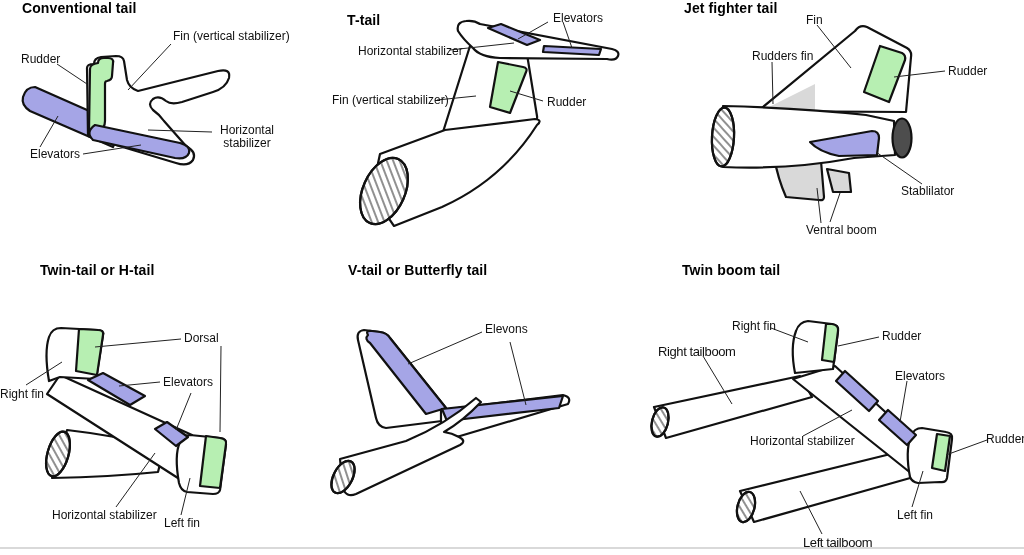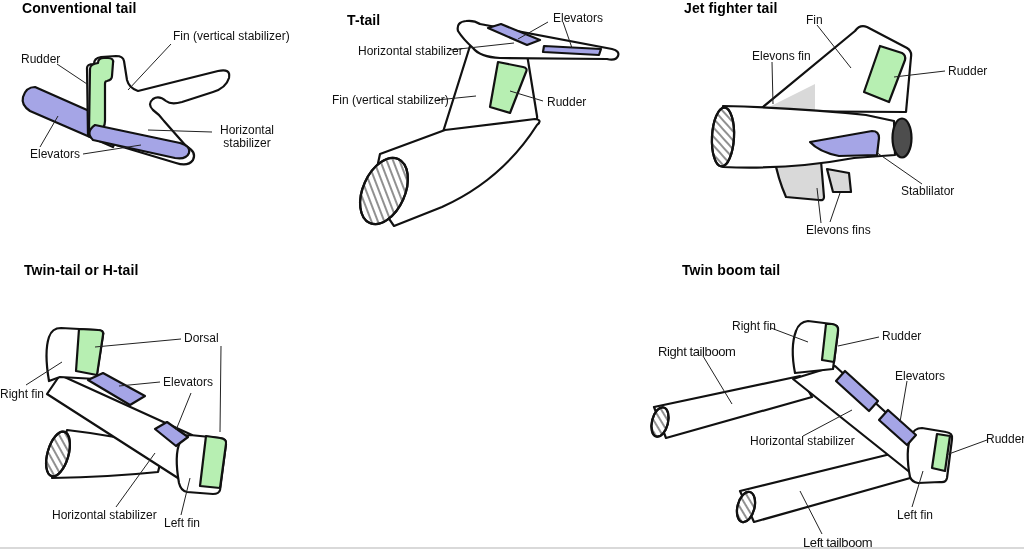--- a/index.html
+++ b/index.html
@@ -94,24 +94,24 @@
       <path class="cp" d="M 136,142 L 198,131 Q 205,131 205,138 L 203,155 L 165,156 Q 145,152 136,142 Z"></path>
       <line x1="143" y1="25" x2="177" y2="68"></line>
       <line x1="98" y1="62" x2="99" y2="104"></line>
       <line x1="271" y1="71" x2="220" y2="77"></line>
       <line x1="248" y1="184" x2="202" y2="152"></line>
       <line x1="147" y1="223" x2="143" y2="188"></line>
       <line x1="156" y1="222" x2="166" y2="193"></line>
     </svg>
     <h2 class="title" style="left:10px;top:0">Jet fighter tail</h2>
     <div class="lbl" style="left:132px;top:14px">Fin</div>
-    <div class="lbl" style="left:78px;top:50px">Elevons fin</div>
+    <div class="lbl" style="left:78px;top:50px">Rudders fin</div>
     <div class="lbl" style="left:274px;top:65px">Rudder</div>
     <div class="lbl" style="left:227px;top:185px">Stablilator</div>
-    <div class="lbl" style="left:132px;top:224px">Elevons fins</div>
+    <div class="lbl" style="left:132px;top:224px">Ventral boom</div>
   </div>
 
   <div class="panel" style="left:0;top:250px;width:330px;height:305px">
     <svg width="330" height="305" viewBox="0 0 330 305">
       <path class="wh" d="M 67,180 Q 120,186 164,198 L 158,222 Q 110,227 52,228 Z"></path>
       <ellipse class="wh" cx="58" cy="204" rx="10.5" ry="23" transform="rotate(16 58 204)"></ellipse>
       <ellipse class="hat" cx="58" cy="204" rx="10.5" ry="23" transform="rotate(16 58 204)"></ellipse>
       <path class="wh" d="M 60,125 L 192,185 L 181,230 L 47,144 Z"></path>
       <path class="wh" d="M 49,131 Q 44,102 49,87 Q 52,78 61,78 L 98,80 Q 104,80 103,85 L 96,129 L 60,127 Z"></path>
       <path class="cg" d="M 79,79 L 98,80 Q 104,80 103,85 L 97,125 L 76,121 Z"></path>
@@ -120,28 +120,43 @@
       <path class="cp" d="M 88,130 L 103,123 L 145,146 L 130,155 Z"></path>
       <path class="cp" d="M 155,179 L 167,172 L 188,187 L 176,196 Z"></path>
       <line x1="181" y1="89" x2="95" y2="97"></line>
       <line x1="221" y1="96" x2="220" y2="182"></line>
       <line x1="160" y1="132" x2="119" y2="136"></line>
       <line x1="191" y1="143" x2="176" y2="180"></line>
       <line x1="26" y1="135" x2="62" y2="112"></line>
       <line x1="116" y1="257" x2="155" y2="203"></line>
       <line x1="181" y1="265" x2="190" y2="228"></line>
     </svg>
-    <h2 class="title" style="left:24px;top:12px">Twin-tail or H-tail</h2>
+    <h2 class="title" style="left:40px;top:12px">Twin-tail or H-tail</h2>
     <div class="lbl" style="left:184px;top:82px">Dorsal</div>
     <div class="lbl" style="left:163px;top:126px">Elevators</div>
     <div class="lbl" style="left:0;top:138px">Right fin</div>
     <div class="lbl" style="left:52px;top:259px">Horizontal stabilizer</div>
     <div class="lbl" style="left:164px;top:267px">Left fin</div>
   </div>
 
+  <div class="panel" style="left:330px;top:250px;width:340px;height:305px">
+    <svg width="340" height="305" viewBox="0 0 340 305">
+      <path class="wh" d="M 28,90 Q 26,81 34,80 L 50,82 Q 57,83 60,88 L 116,158 L 120,170 L 56,178 Q 48,177 46,168 Z"></path>
+      <path class="cp" d="M 38,85 Q 35,80 42,81 L 50,82 Q 57,83 60,88 L 116,158 L 96,164 L 40,93 Q 34,89 38,85 Z"></path>
+      <path class="wh" d="M 111,160 L 233,145 Q 242,147 238,154 L 120,189 L 111,172 Z"></path>
+      <path class="cp" d="M 112,159 L 233,146 L 229,158 L 117,171 Z"></path>
+      <path class="wh" d="M 10,209 L 76,191 Q 115,175 146,148 L 151,152 Q 133,171 114,182 Q 122,183 129,187 Q 137,191 130,195 L 26,244 Q 16,248 13,238 Z"></path>
+      <ellipse class="wh" cx="13" cy="227" rx="9.5" ry="17.5" transform="rotate(27 13 227)"></ellipse>
+      <ellipse class="hat" cx="13" cy="227" rx="9.5" ry="17.5" transform="rotate(27 13 227)"></ellipse>
+      <line x1="152" y1="82" x2="78" y2="114"></line>
+      <line x1="180" y1="92" x2="196" y2="155"></line>
+    </svg>
+    <h2 class="title" style="left:18px;top:12px">V-tail or Butterfly tail</h2>
+    <div class="lbl" style="left:155px;top:73px">Elevons</div>
+  </div>
 
   <div class="panel" style="left:630px;top:250px;width:394px;height:305px">
     <svg width="394" height="305" viewBox="0 0 394 305">
       <path class="wh" d="M 24,157 L 170,126 L 182,147 L 36,188 Z"></path>
       <ellipse class="wh" cx="30" cy="172" rx="8" ry="15" transform="rotate(14 30 172)"></ellipse>
       <ellipse class="hat" cx="30" cy="172" rx="8" ry="15" transform="rotate(14 30 172)"></ellipse>
       <path class="wh" d="M 110,241 L 285,198 L 298,223 L 124,272 Z"></path>
       <ellipse class="wh" cx="116" cy="257" rx="8.5" ry="15.5" transform="rotate(14 116 257)"></ellipse>
       <ellipse class="hat" cx="116" cy="257" rx="8.5" ry="15.5" transform="rotate(14 116 257)"></ellipse>
       <path class="wh" d="M 205,116 L 298,201 L 282,224 L 163,129 Z"></path>

